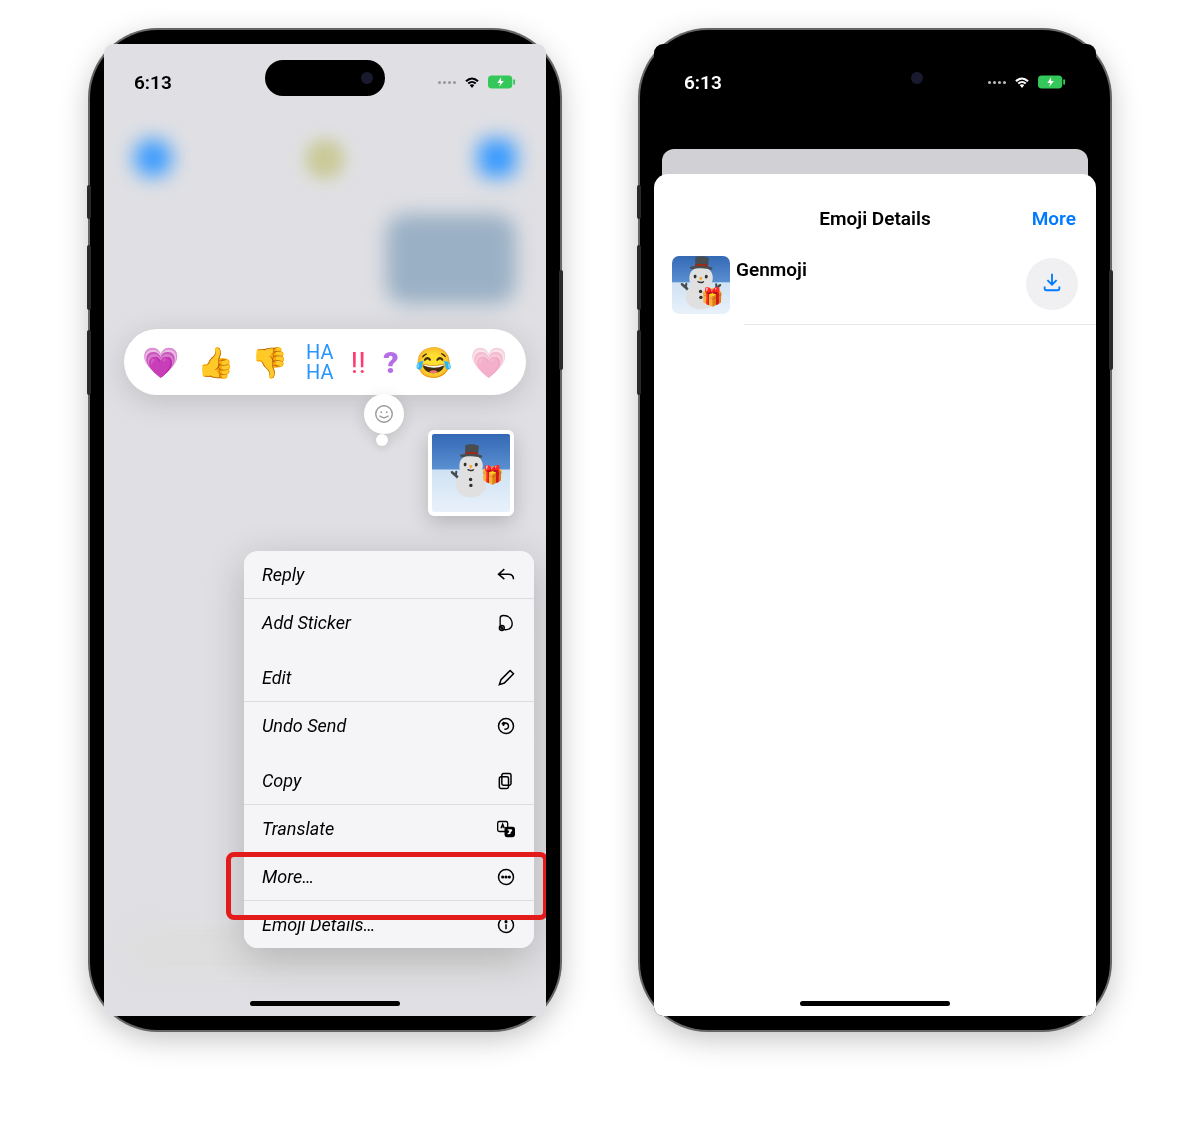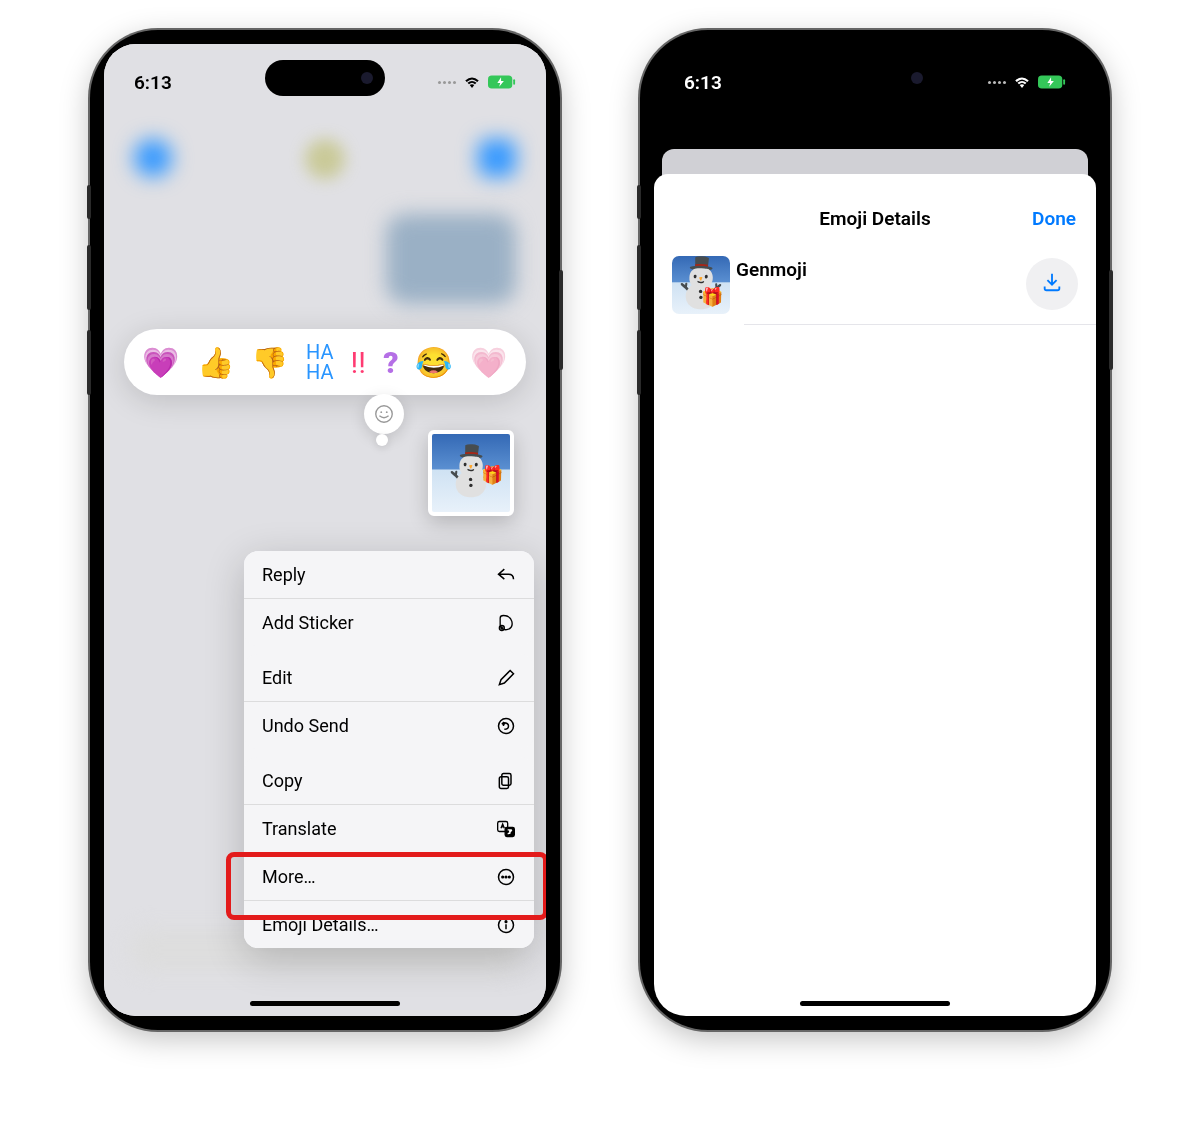--- a/index.html
+++ b/index.html
@@ -21,21 +21,21 @@
     height: 1000px;
     background: #000;
     border-radius: 68px;
     padding: 14px;
     box-shadow: 0 0 0 2px #666, 0 8px 30px rgba(0,0,0,0.25);
     position: relative;
   }
   .iphone-screen {
     width: 100%;
     height: 100%;
-    border-radius: 32px;
+    border-radius: 9px;
     overflow: hidden;
     position: relative;
     background: #f2f2f7;
   }
   .dynamic-island {
     position: absolute;
     top: 16px;
     left: 50%;
     transform: translateX(-50%);
     width: 120px;
@@ -194,20 +194,21 @@
   .ctx-sep { height:8px; }
   .ctx-item {
     display:flex;
     align-items:center;
     justify-content:space-between;
     padding: 13px 18px;
     font-size:18px;
     color:#000;
     border-bottom:1px solid rgba(0,0,0,0.1);
     cursor:pointer;
+    font-style:italic;
   }
   .ctx-item:last-child { border-bottom:none; }
   .ctx-item .icn { width:20px; height:20px; display:flex; align-items:center; justify-content:center; }
   .ctx-item .icn svg { width:20px; height:20px; }
 
   .red-highlight {
     position:absolute;
     border:5px solid #e31b1b;
     border-radius:8px;
     pointer-events:none;
@@ -477,21 +478,21 @@
               <path d="M14 2 L10 8 L13 8 L12 12 L17 6 L14 6 Z" fill="#fff"></path>
             </svg>
         </span>
       </div>
     </div>
 
     <div class="sheet-peek"></div>
     <div class="sheet">
       <div class="sheet-header">
         <span>Emoji Details</span>
-        <span class="sheet-done">Done</span>
+        <span class="sheet-done">More</span>
       </div>
       <div class="detail-row">
         <div class="detail-thumb">
           <div class="snowman-thumb"></div>
         </div>
         <div class="detail-txtcol">
           <div class="detail-title">Genmoji</div>
         </div>
         <div class="dl-btn">
           <span>

